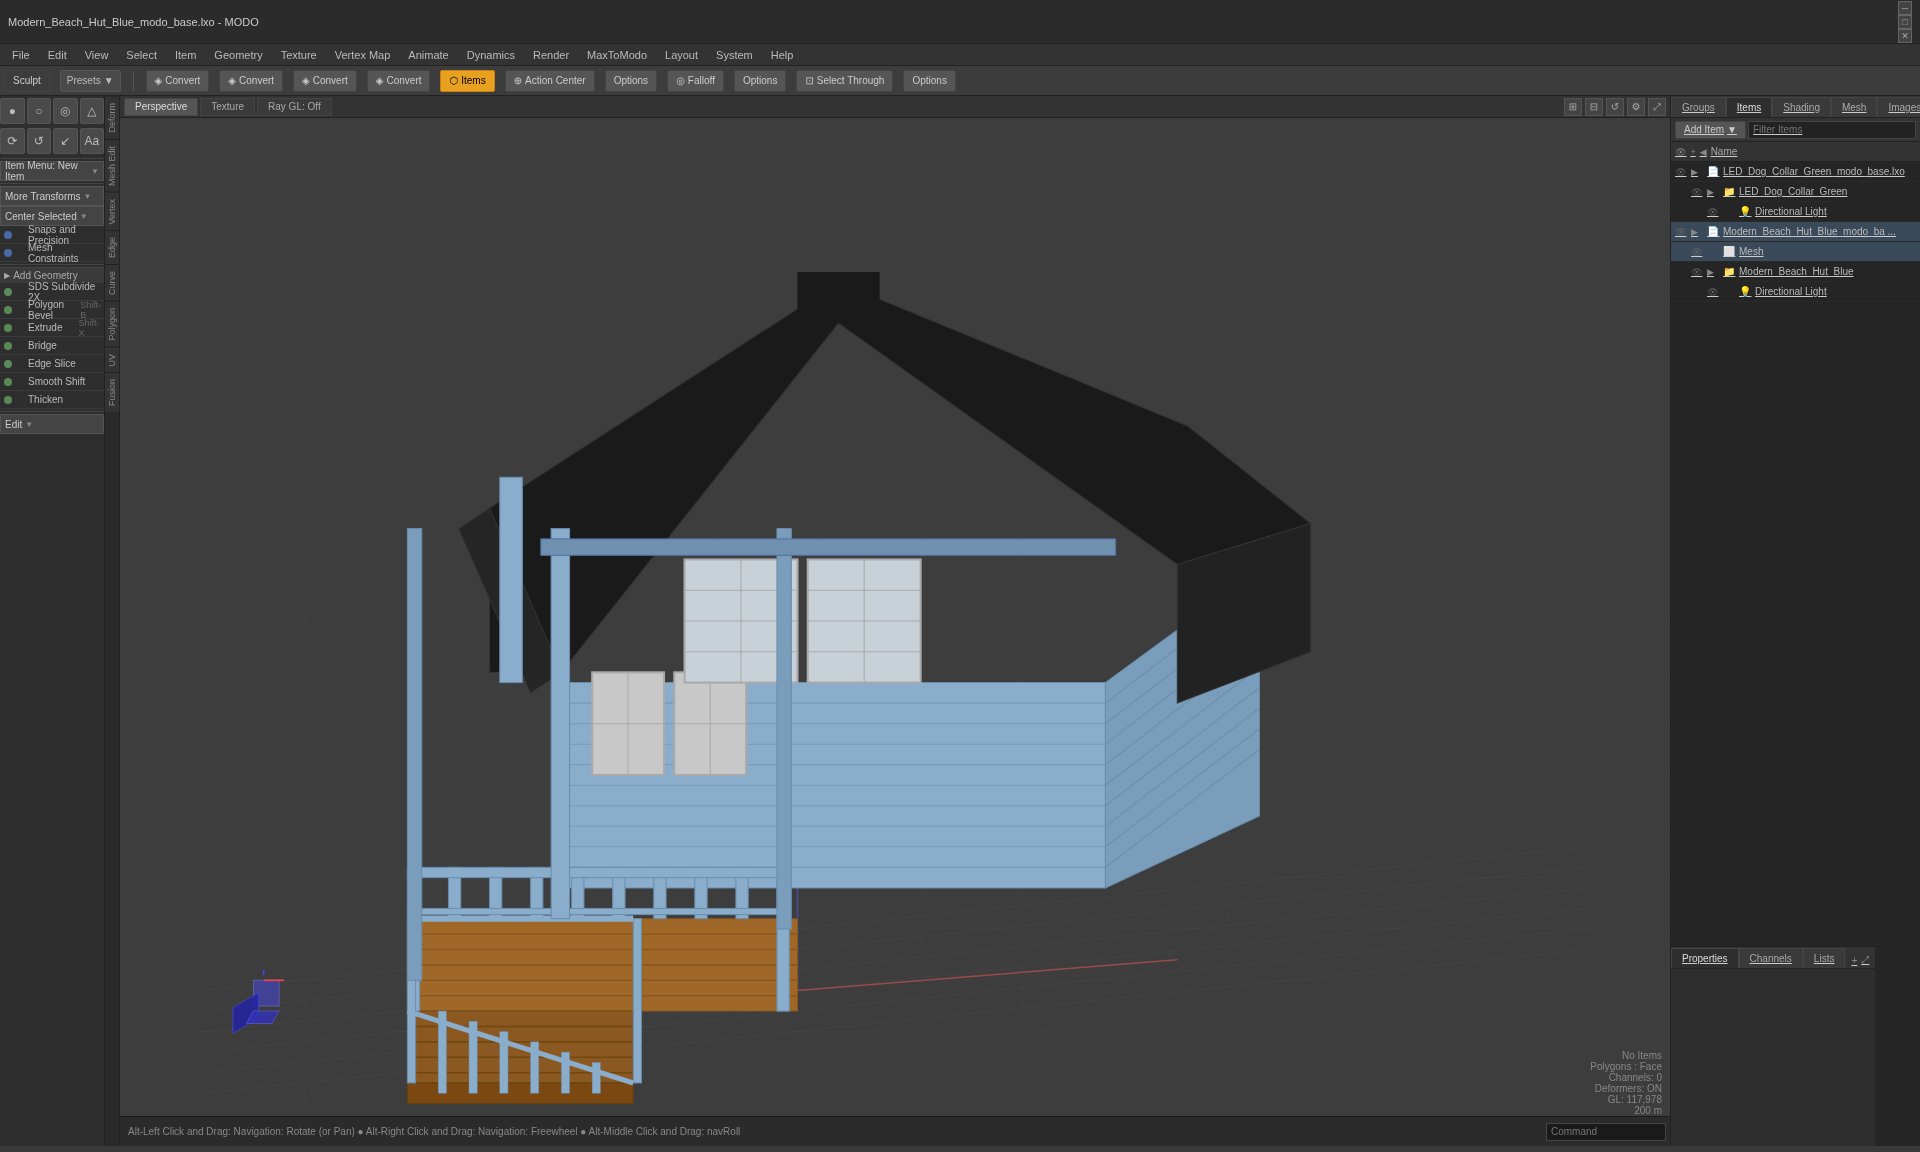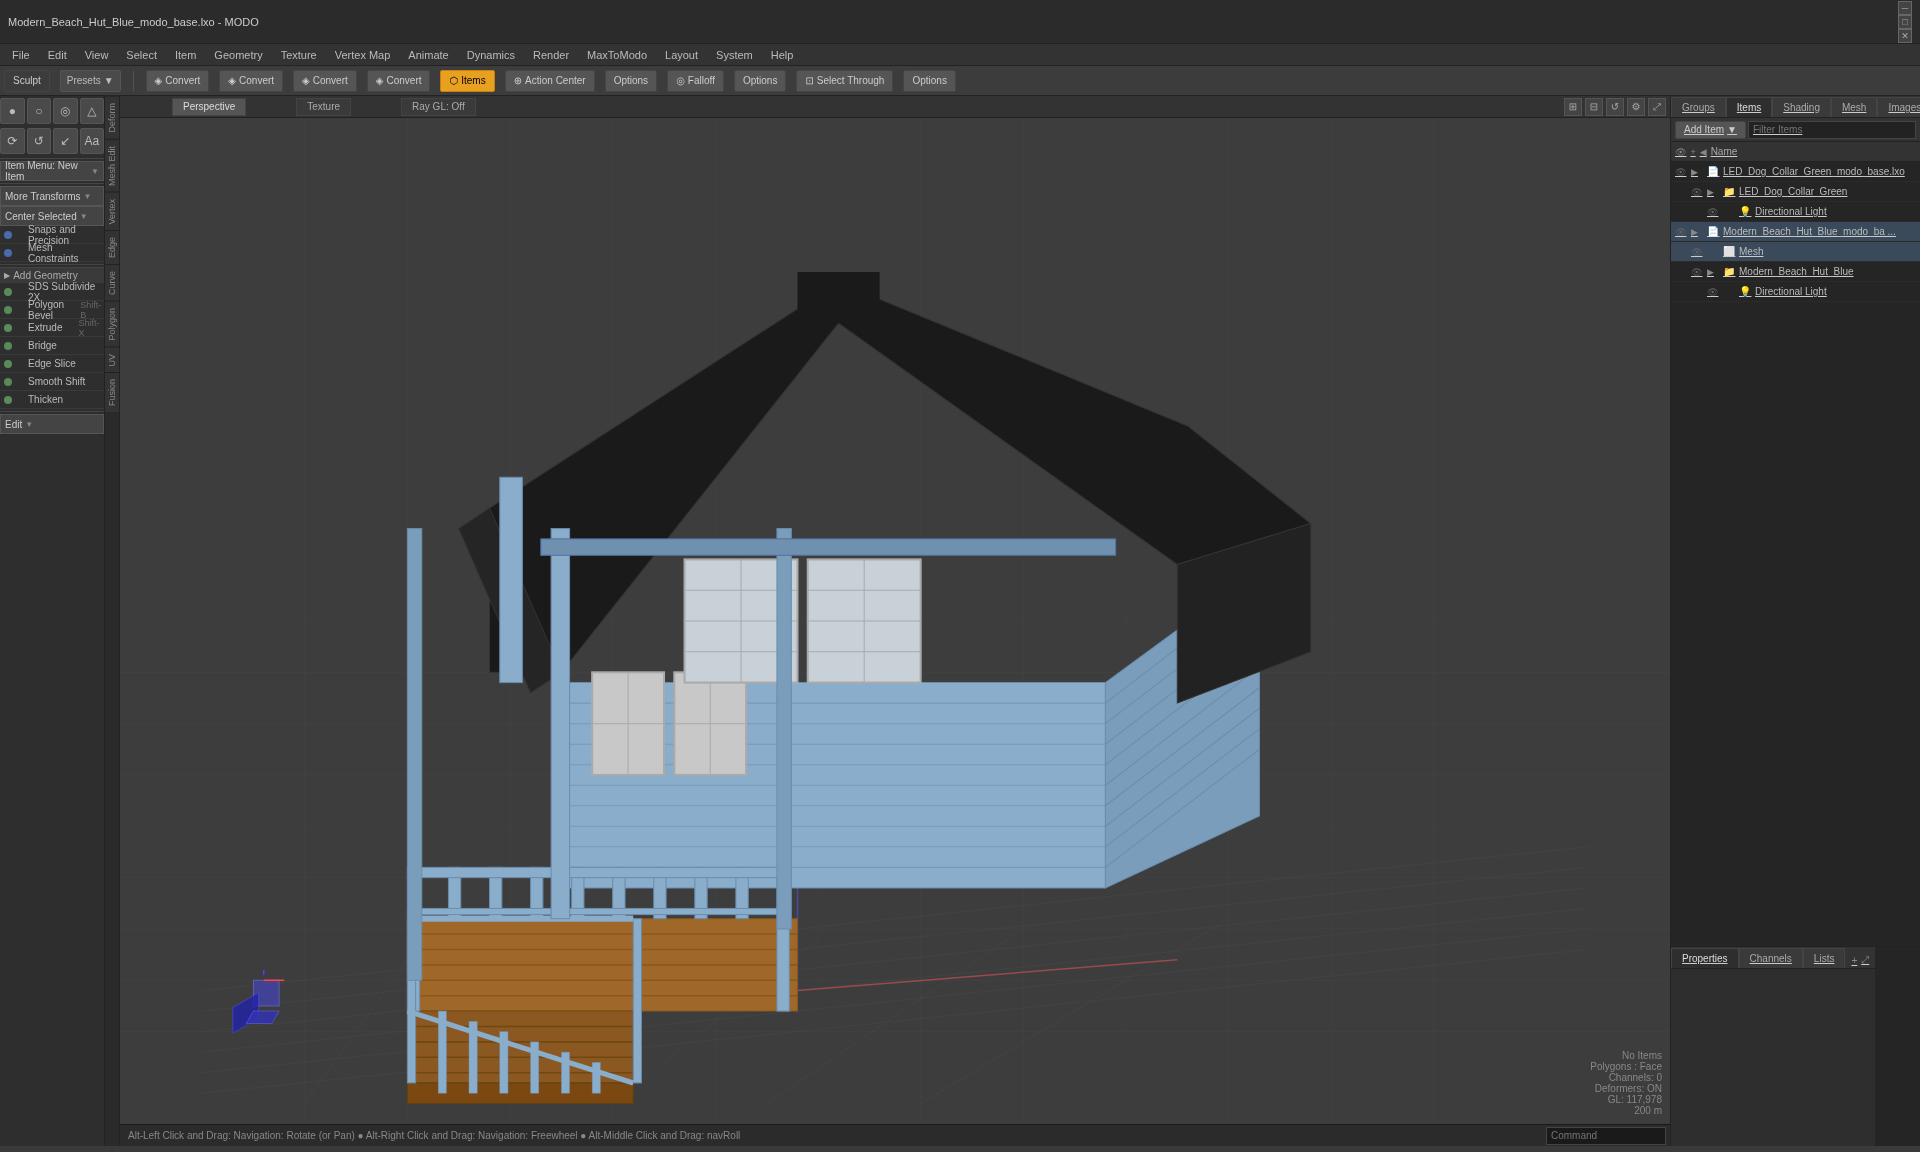--- a/index.html
+++ b/index.html
@@ -173,21 +173,21 @@
       border-bottom: 1px solid #222;
     }
     .vp-tab {
       height: 18px;
       padding: 0 10px;
       background: #3a3a3a;
       border: 1px solid #444;
       color: #aaa;
       font-size: 10px;
       cursor: pointer;
-      display: flex; align-items: center; margin-left: 48px;
+      display: flex; align-items: center;
     }
     .vp-tab.active { background: #555; color: #ddd; }
     .vp-icons {
       margin-left: auto;
       display: flex; gap: 3px;
     }
     .vp-icon {
       width: 18px; height: 18px;
       background: #444;
       border: 1px solid #555;
@@ -334,21 +334,21 @@
     }
 
     
     #scene-svg {
       width: 100%;
       height: 100%;
     }
 
     
     #bottom-bar {
-      height: 22px;
+      height: 30px;
       background: #2b2b2b;
       border-top: 1px solid #1a1a1a;
       display: flex;
       align-items: center;
       padding: 0 8px;
       font-size: 10px;
       color: #888;
       gap: 10px;
       position: absolute;
       bottom: 0;

